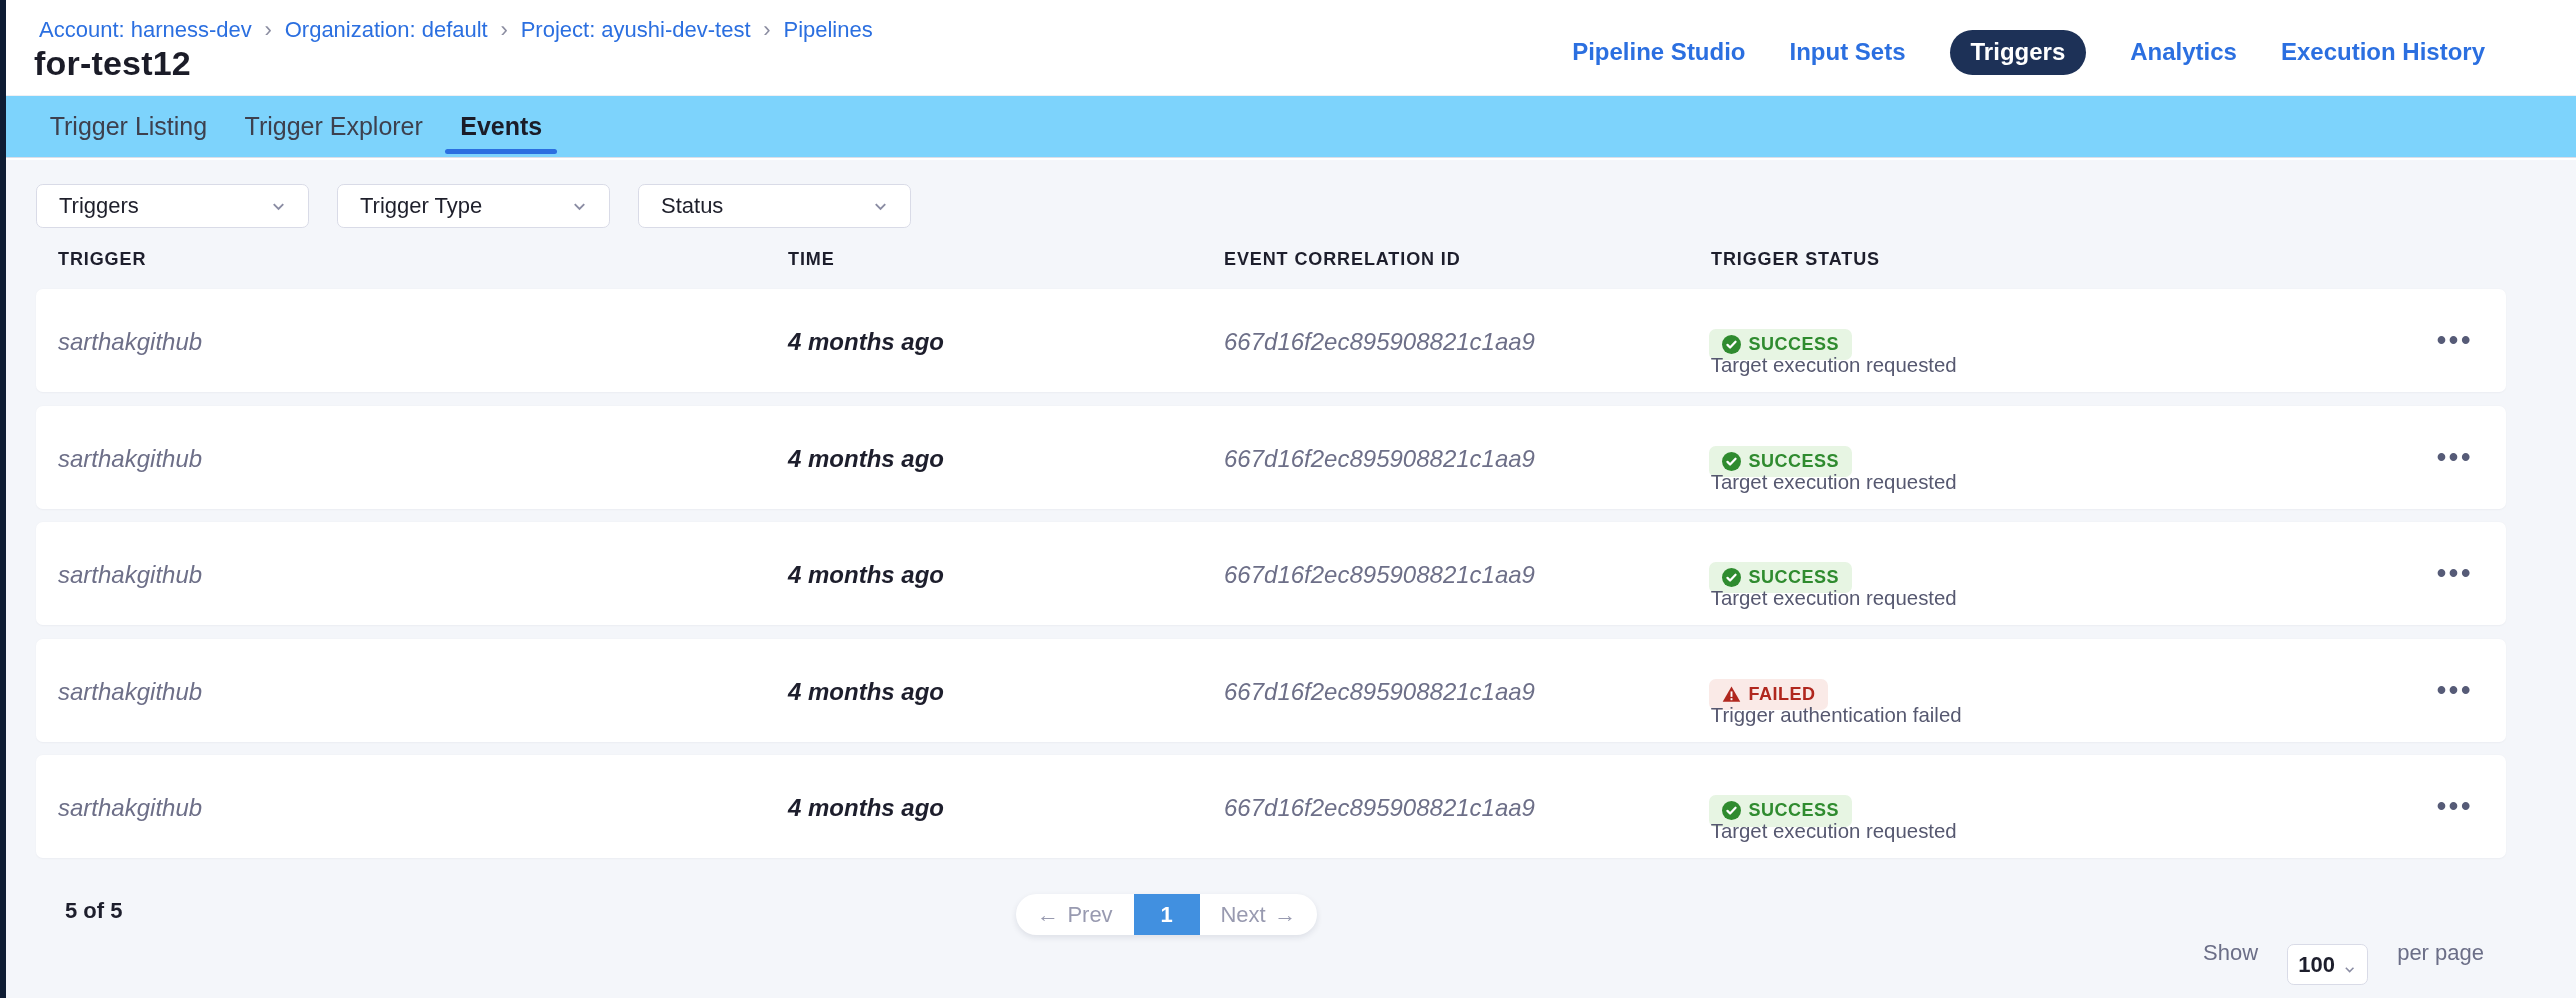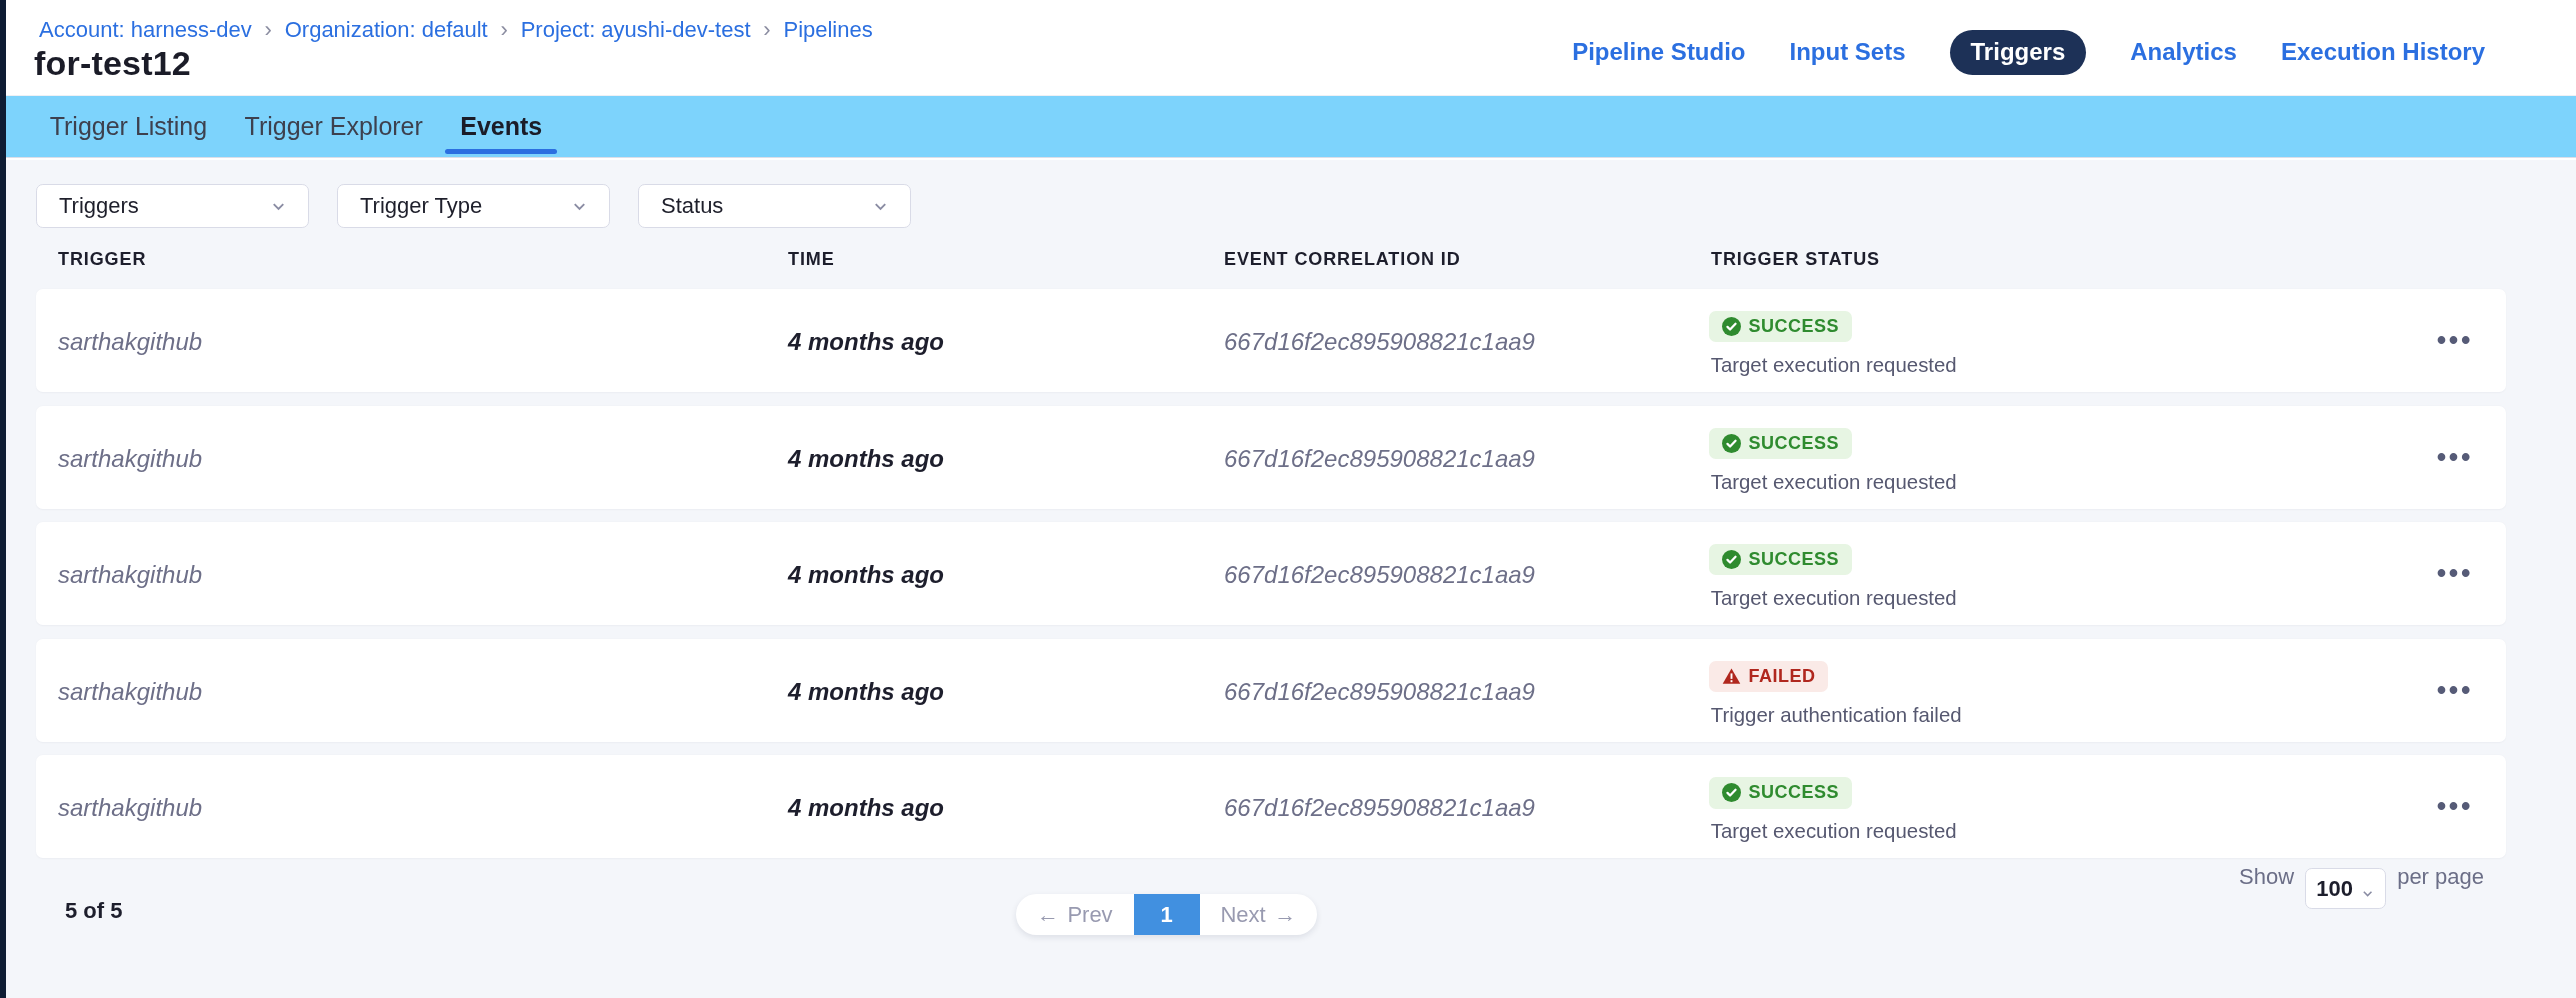--- a/index.html
+++ b/index.html
@@ -38,37 +38,37 @@
   .thead span { position:absolute; font-size:18px; font-weight:700; letter-spacing:0.9px; color:#1d1e2c; text-transform:uppercase; }
   .th-trigger { left:58px; } .th-time { left:788px; } .th-correlation { left:1224px; } .th-status { left:1711px; }
 
   .rows { position:absolute; top:129px; left:36px; }
   .row { position:relative; width:2470px; height:103px; background:#fff; border-radius:6.8px; margin-bottom:13.6px; box-shadow:0 0.9px 1.7px rgba(20,30,60,0.04); }
   .cell { position:absolute; top:39px; font-size:24px;font-style:italic; }
   .cell.trigger { left:22px; color:#6d6f88; }
   .cell.time { left:752px; color:#1d1e2c; font-weight:600; }
   .cell.correlation { left:1188px; color:#6d6f88; }
   .status-cell { position:absolute; left:1673px; top:0; height:100%; }
-  .badge { position:absolute; left:0; top:22px; display:inline-flex; align-items:center; gap:7.7px; padding:5.1px 12.8px; border-radius:6.8px; font-size:18px; font-weight:700; letter-spacing:0.5px; white-space:nowrap; }
+  .badge { position:absolute; left:0; top:40px; display:inline-flex; align-items:center; gap:7.7px; padding:5.1px 12.8px; border-radius:6.8px; font-size:18px; font-weight:700; letter-spacing:0.5px; white-space:nowrap; }
   .badge .icon { width:19px; height:19px; display:inline-flex; }
   .badge .icon svg { width:100%; height:100%; }
   .badge .warn-icon { display:none; }
   .badge.success { background:#e7f5e3; color:#2f8b2f; }
   .badge.failed  { background:#faeae7; color:#b0271e; }
   .badge.failed .warn-icon { display:inline-flex; }
   .status-detail { position:absolute; left:1.7px; top:65px; font-size:20.4px; color:#565870; white-space:nowrap; }
   .more-btn { position:absolute; right:25.6px; top:32px; width:51px; height:39px; border:none; background:transparent; color:#565b77; font-size:27px; font-weight:700; letter-spacing:2.6px; cursor:pointer; line-height:39px; text-align:center; }
 
   
   .pg-summary { position:absolute; left:58px; top:738px; font-size:22px; font-weight:600; color:#1d1e2c;margin-left:7px; }
   .pager { position:absolute; left:1016px; top:734px; width:301px; height:41px; background:#fff; border-radius:20.4px; overflow:hidden; display:flex; box-shadow:0 2.6px 6.8px rgba(20,30,60,0.10); }
   .pager button { border:none; background:transparent; cursor:pointer; font-size:22px; font-family:inherit; }
   .pager .nav-btn { flex:1; color:#989ab0; display:flex; align-items:center; justify-content:center; gap:8.5px; }
   .pager .page-num { width:66px; background:#4190e0; color:#fff; font-weight:600; }
-  .page-size { position:absolute; right:92px; top:696px; height:41px; display:flex; align-items:center; gap:11px;text-align:center; }
+  .page-size { position:absolute; right:92px; top:772px; height:41px; display:flex; align-items:center; gap:29px;text-align:center; }
   .page-size .ps-label { font-size:22px; color:#6b6e87; }
   .ps-select { width:81px; height:41px; background:#fff; border:0.9px solid #d9dbe7; border-radius:6.8px; display:flex; align-items:center; justify-content:center; gap:6.8px; cursor:pointer; font-size:22px; font-weight:600; color:#1d1e2c;margin-top:24px; }
   .ps-select .dd-chevron { width:15.3px; height:15.3px; }
 </style>
 </head>
 <body>
 
 <div class="left-sliver"></div>
 
 <header class="page-header">

